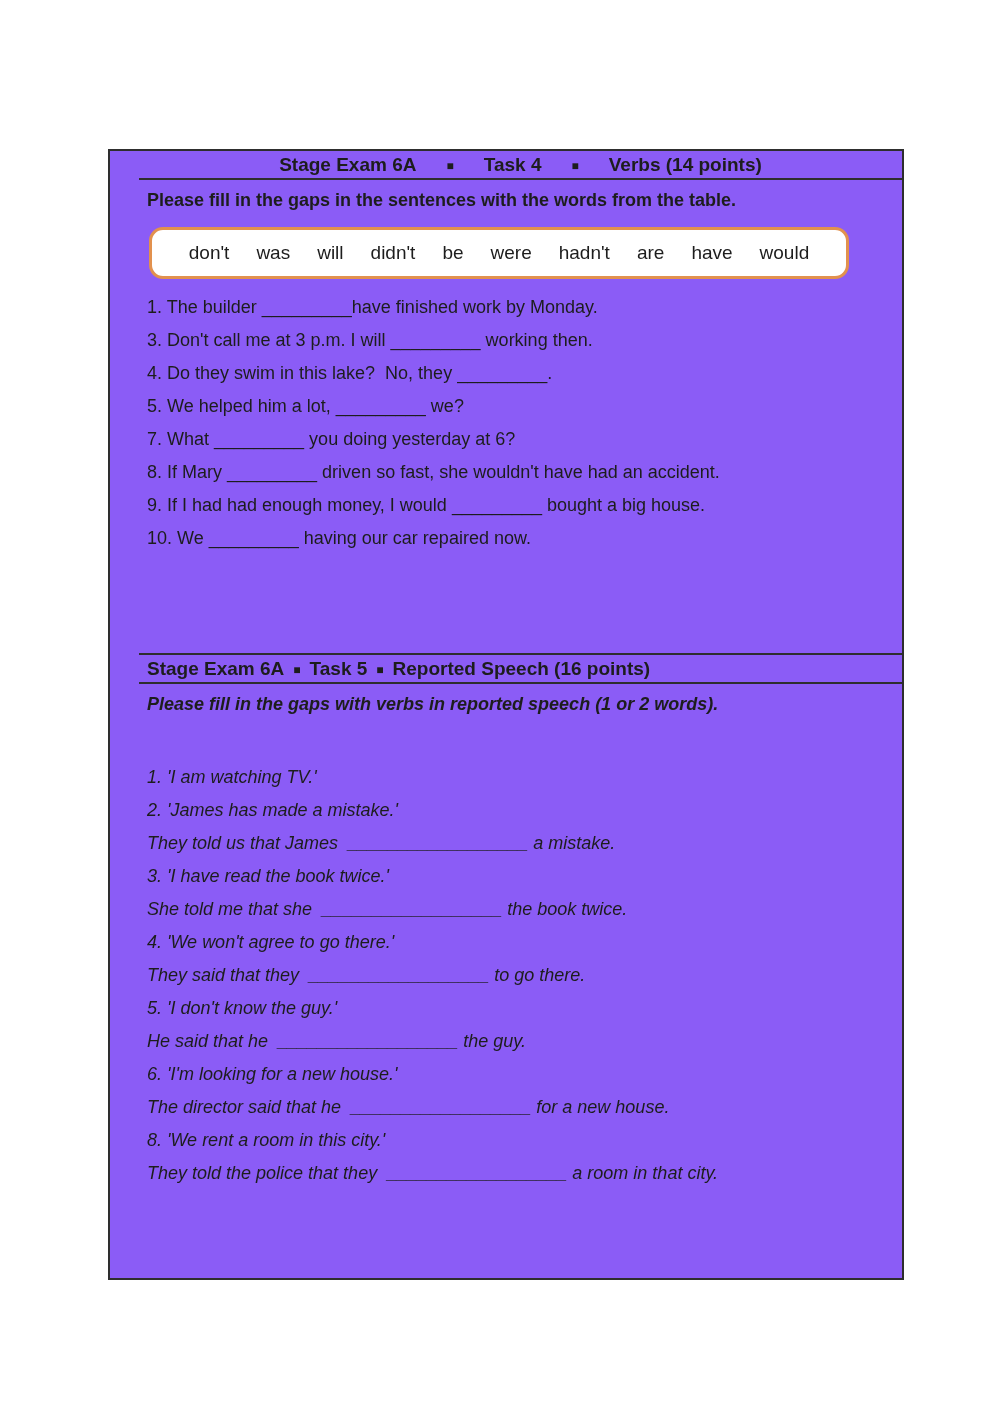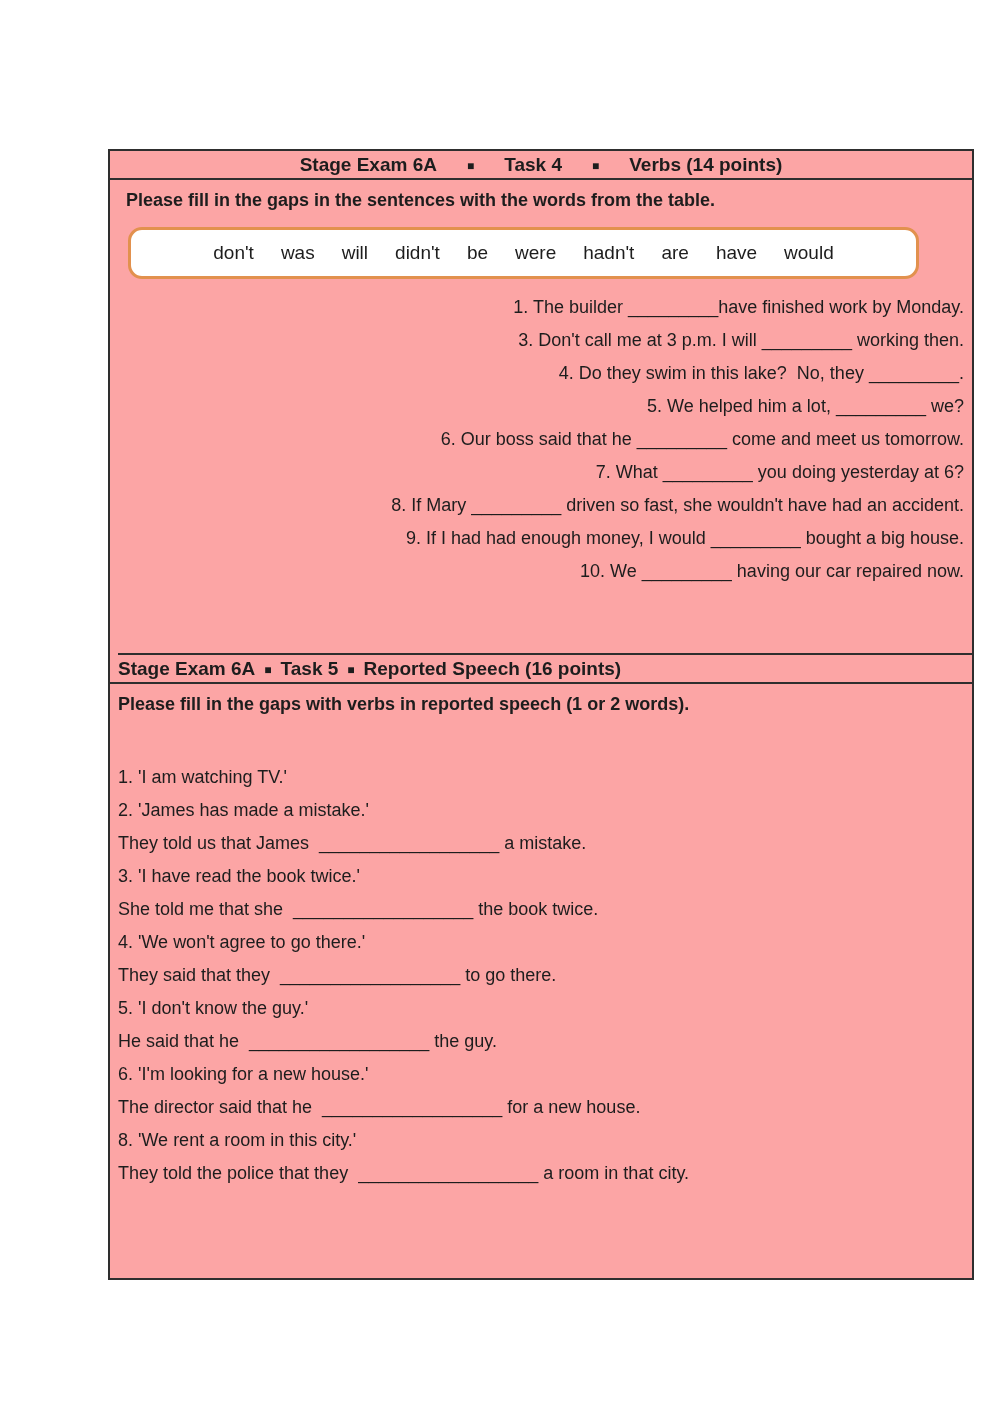--- a/index.html
+++ b/index.html
@@ -5,23 +5,24 @@
   * { box-sizing: border-box; margin: 0; padding: 0; }
   html, body {
     width: 1000px; height: 1413px;
     background: #ffffff;
     font-family: "Liberation Sans", sans-serif;
     color: #1d1d1d;
   }
   .sheet {
     position: absolute;
     left: 108px; top: 149px;
-    width: 866px;
+    width: 796px;
     border: 2px solid var(--border, #2e2e2e);
-    background: #fca5a5;
+    background: #8b5cf6;
+    padding-left: 29px;
   }
   .hdr-row {
     height: 29px;
     border-bottom: 2px solid var(--border, #2e2e2e);
     display: flex;
     align-items: center;
     font-weight: bold;
     font-size: 19px;
     white-space: pre;
   }
@@ -32,24 +33,24 @@
     line-height: 1;
     position: relative;
     top: 1px;
   }
   .cell {
     padding: 5px 8px 0 8px;
   }
   .task4-body {
     height: 475px;
     border-bottom: 2px solid var(--border, #2e2e2e);
-    margin-left: 8px;
   }
   .task5-body {
     height: 594px;
+    font-style: italic;
   }
   .instruction {
     font-weight: bold;
     font-size: 18px;
     line-height: 30px;
     white-space: pre-wrap;
   }
   .word-bank {
     margin: 12px 45px 0 2px;
     height: 52px;
@@ -62,21 +63,20 @@
     font-size: 19px;
     background: #ffffff;
   }
   .sentences {
     margin-top: 12px;
     font-size: 18px;
   }
   .sentences .line {
     line-height: 33px;
     white-space: pre-wrap;
-    text-align: right;
   }
   .rs-items {
     margin-top: 42px;
     font-size: 18px;
   }
   .rs-items .line {
     line-height: 33px;
     white-space: pre-wrap;
   }
 </style>
@@ -123,21 +123,20 @@
 
         <div class="line">1. The builder _________have finished work by Monday.</div>
 
 
         <div class="line">3. Don't call me at 3 p.m. I will _________ working then.</div>
 
         <div class="line">4. Do they swim in this lake?  No, they _________.</div>
 
         <div class="line">5. We helped him a lot, _________ we?</div>
 
-        <div class="line">6. Our boss said that he _________ come and meet us tomorrow.</div>
 
         <div class="line">7. What _________ you doing yesterday at 6?</div>
 
         <div class="line">8. If Mary _________ driven so fast, she wouldn't have had an accident.</div>
 
         <div class="line">9. If I had had enough money, I would _________ bought a big house.</div>
 
         <div class="line">10. We _________ having our car repaired now.</div>
       </div>
   </div>

